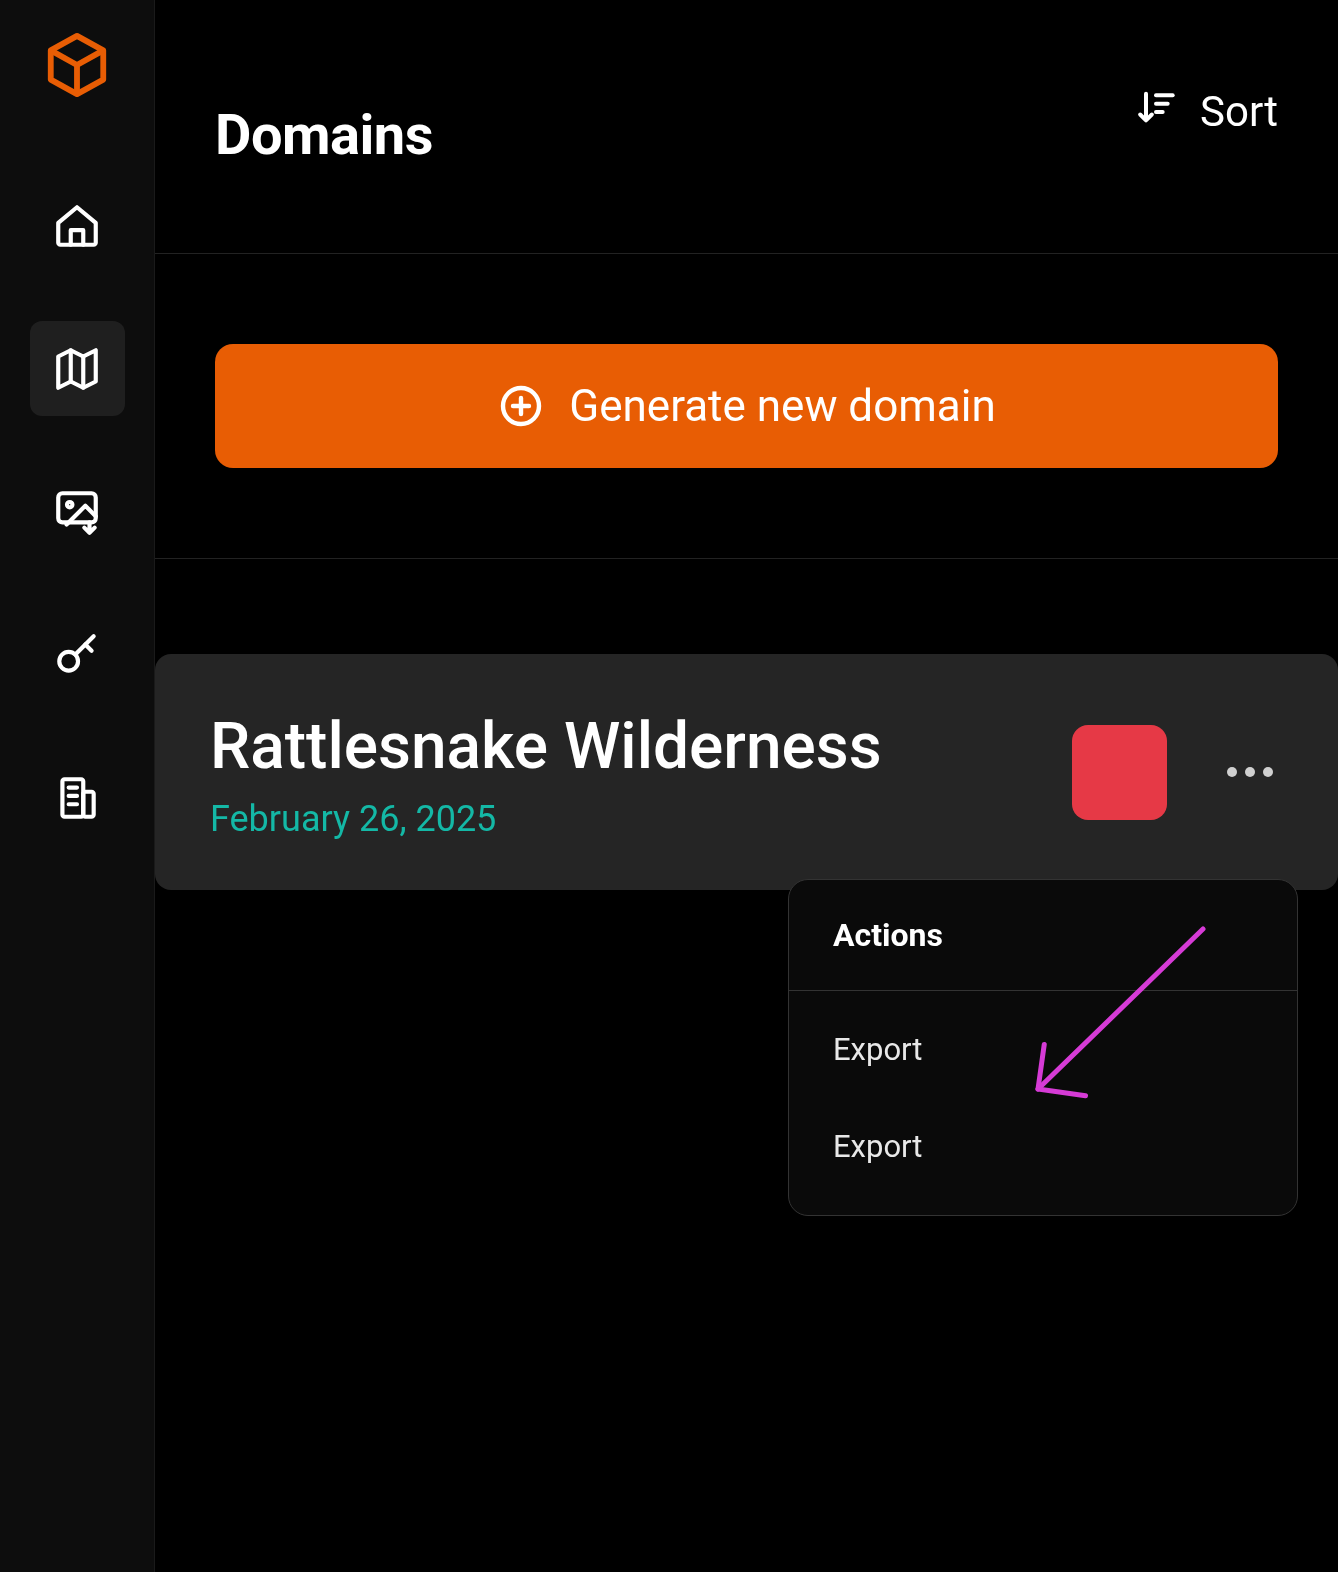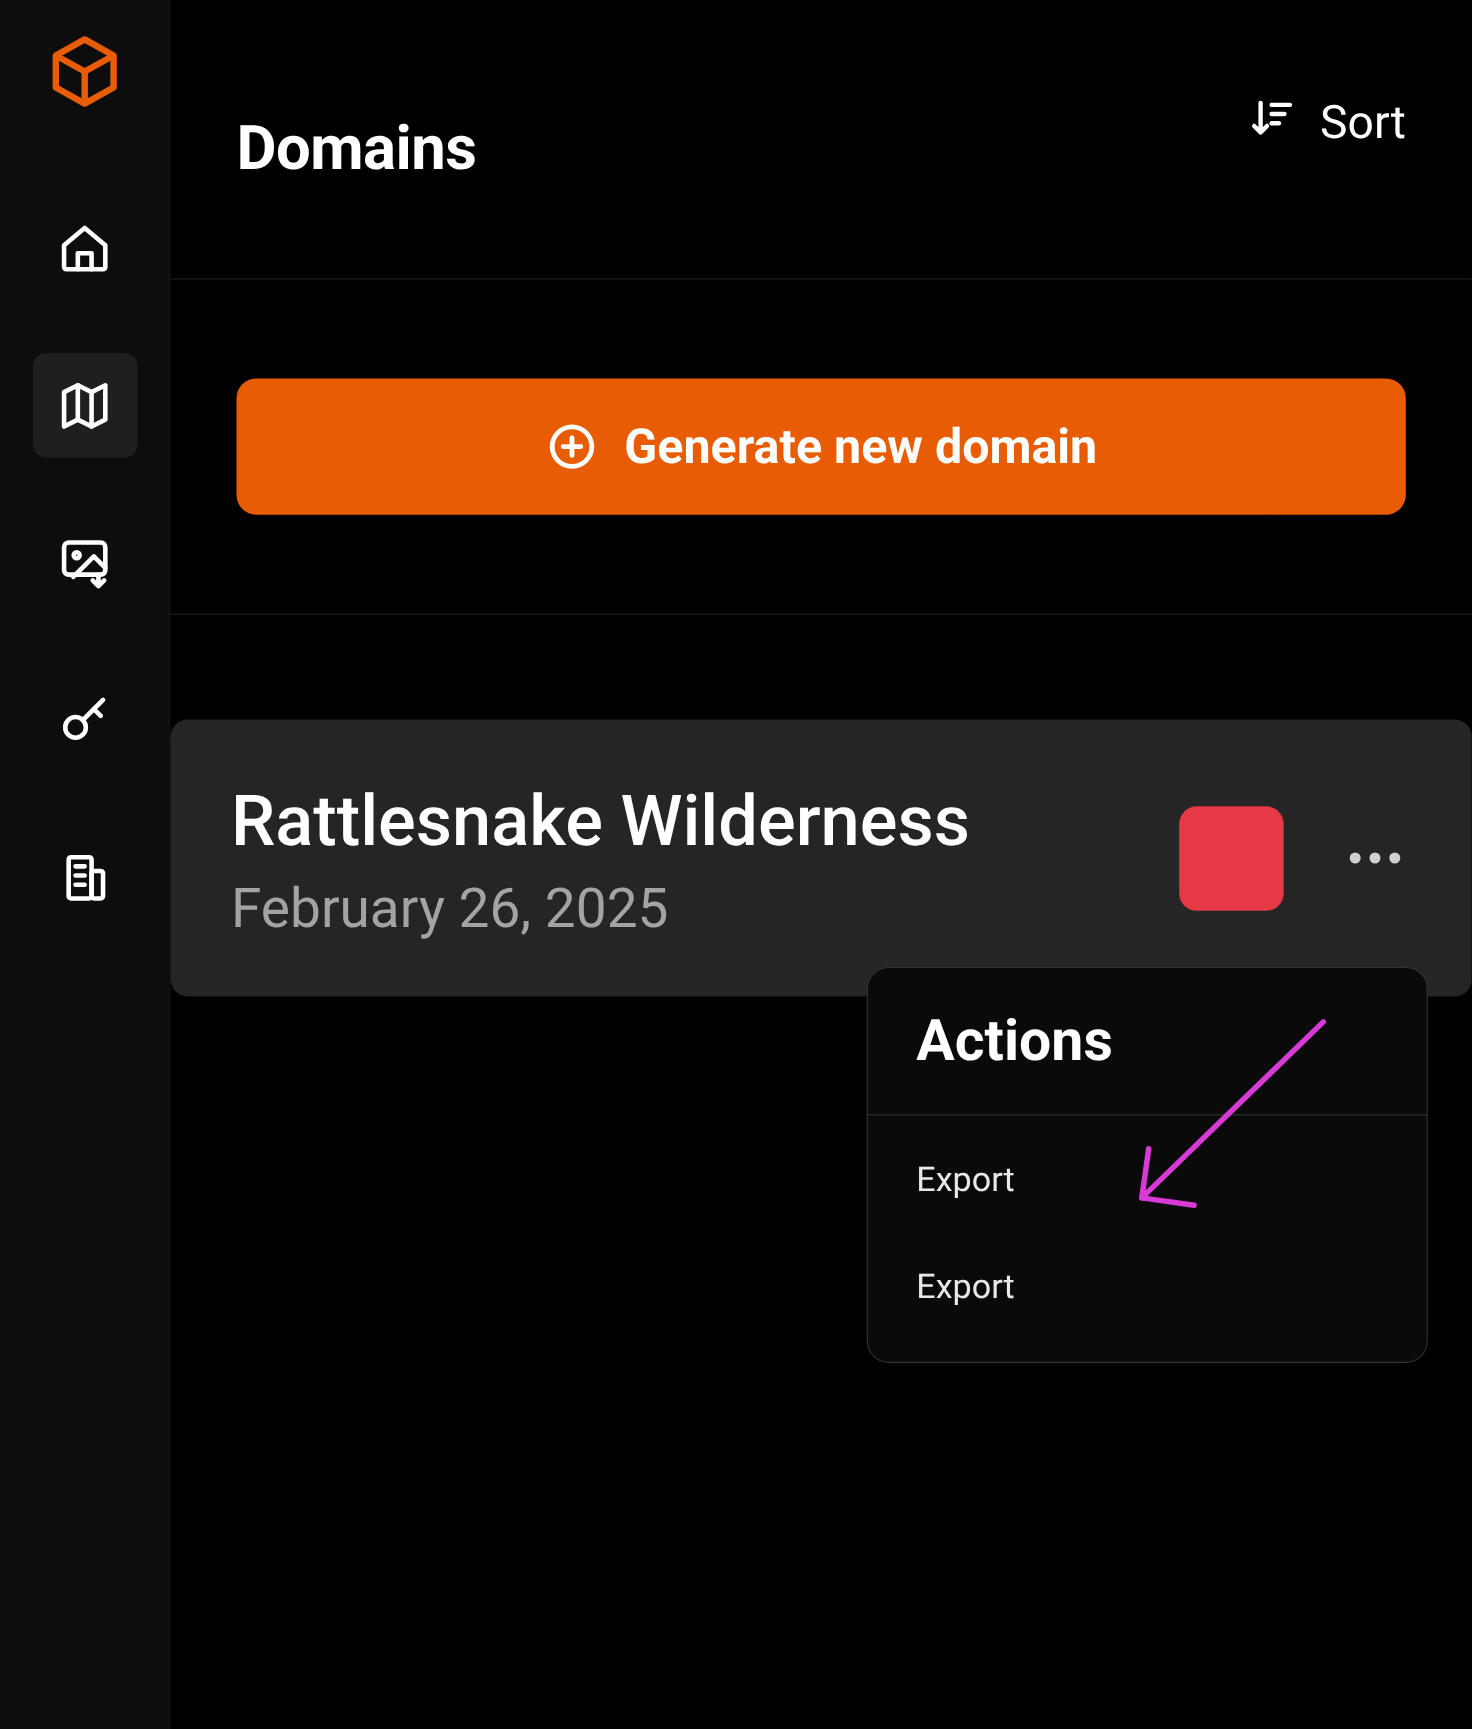--- a/index.html
+++ b/index.html
@@ -86,21 +86,21 @@
       border-bottom: 1px solid #222;
     }
     .generate-btn {
       width: 100%;
       background: #E85D04;
       color: #fff;
       border: none;
       border-radius: 18px;
       padding: 36px 20px;
       font-size: 44px;
-      font-weight: 700;
+      font-weight: 400;
       display: flex;
       align-items: center;
       justify-content: center;
       gap: 24px;
       cursor: pointer;
       font-family: inherit;
     }
     .generate-btn svg { width: 48px; height: 48px; }
 
     .cards {
@@ -119,22 +119,22 @@
       gap: 30px;
     }
     .domain-text { flex: 1; min-width: 0; }
     .domain-name {
       font-size: 64px;
       font-weight: 500;
       line-height: 1.35;
       margin-bottom: 8px;
     }
     .domain-date {
-      font-size: 50px;
-      color: #a3a3a3;
+      font-size: 36px;
+      color: #14b8a6;
       font-weight: 400;
     }
     .domain-right {
       display: flex;
       align-items: center;
       gap: 50px;
     }
     .status-square {
       width: 95px;
       height: 95px;
@@ -162,21 +162,21 @@
       right: 40px;
       width: 510px;
       background: #0a0a0a;
       border: 1px solid #333;
       border-radius: 20px;
       overflow: hidden;
       z-index: 10;
     }
     .actions-header {
       padding: 36px 44px;
-      font-size: 52px;
+      font-size: 32px;
       font-weight: 700;
       border-bottom: 1px solid #333;
     }
     .actions-item {
       padding: 30px 44px;
       font-size: 31px;
       font-weight: 400;
       cursor: pointer;
       color: #e8e8e8;
     }

